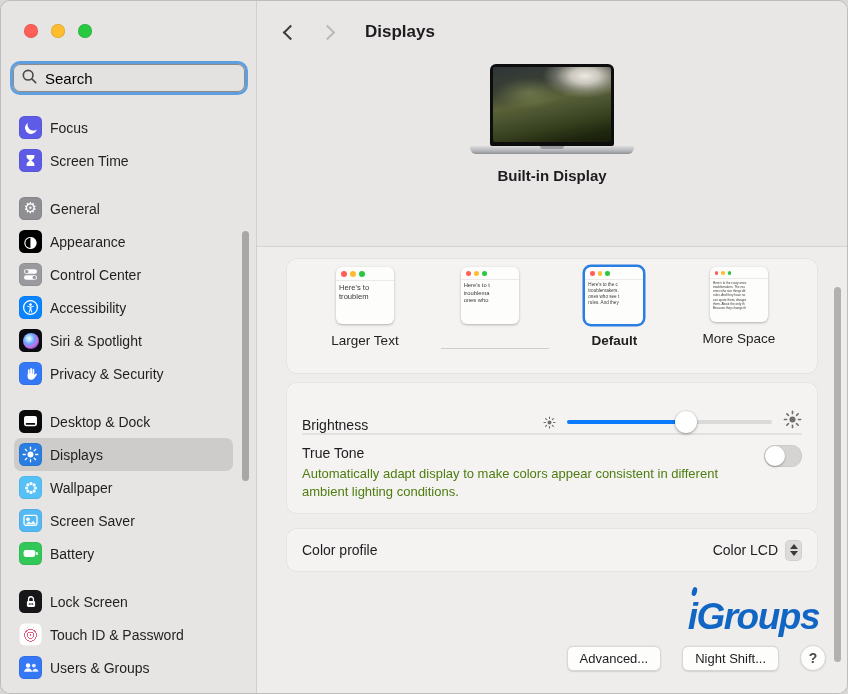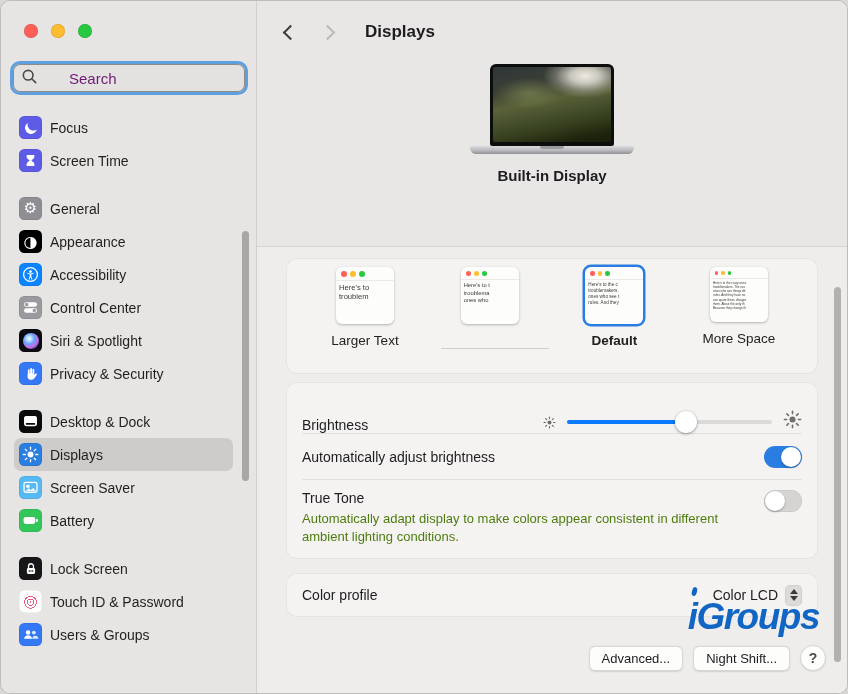--- a/index.html
+++ b/index.html
@@ -14,21 +14,21 @@
   
   .sidebar { position:relative; width:256px; height:100%; background:#e7e5e4; border-right:1px solid #d2d0cf; flex:0 0 256px; }
   .traffic { position:absolute; top:23px; left:23px; display:flex; gap:13px; }
   .tl { width:14px; height:14px; border-radius:50%; box-shadow:inset 0 0 0 .5px rgba(0,0,0,.18); }
   .search-field {
     position:absolute; top:60px; left:9px; width:238px; height:34px;
     border:3px solid #5f9fdd; border-radius:10px; background:#e4e2e1;
     box-shadow:inset 0 0 0 1px #8e8c8a;
     display:flex; align-items:center; padding:0 8px; gap:7px;
   }
-  .search-placeholder { color:#701a75; font-size:15px;margin-left:24px; }
+  .search-placeholder { color:#000000; font-size:15px; }
   .nav { position:absolute; top:110px; left:0; right:0; }
   .nav-group { margin-bottom:15px; }
   .nav-item {
     display:flex; align-items:center; gap:8px;
     height:33px; margin:0 23px 0 13px; padding-left:5px; border-radius:7px;
     font-size:14px; color:#211f1e;
   }
   .nav-item.selected { background:#cecccb; }
   .app-icon {
     width:23px; height:23px; border-radius:5.5px; flex:0 0 23px;
@@ -121,21 +121,21 @@
   .select-value { font-size:14px; margin-right:7px; }
   .stepper { width:17px; height:21px; border-radius:5px; background:#dddbda; display:flex; flex-direction:column;
     align-items:center; justify-content:center; gap:2.5px; box-shadow:inset 0 0 0 .5px rgba(0,0,0,.1); }
   .tri-up { width:0; height:0; border-left:4px solid transparent; border-right:4px solid transparent; border-bottom:5px solid #3c3a39; }
   .tri-down { width:0; height:0; border-left:4px solid transparent; border-right:4px solid transparent; border-top:5px solid #3c3a39; }
   .watermark { position:absolute; right:28px; top:349px; font-size:37px; font-weight:800; font-style:italic;
     letter-spacing:-1.5px; }
   .watermark .iflame { position:relative; }
   .watermark .iflame::before { content:""; position:absolute; left:4px; top:-9px; width:5px; height:9px;
     border-radius:60% 60% 50% 50%; background:inherit; background:currentColor; transform:rotate(14deg); }
-  .footer-row { position:absolute; right:21px; top:398px; display:flex; align-items:center; gap:10px; }
+  .footer-row { position:absolute; right:21px; top:398px; display:flex; align-items:center; gap:21px; }
   .btn { height:25px; padding:0 12px; background:#fdfdfc; border:1px solid #d9d7d6; border-radius:6px;
     font-size:13px; color:#1d1d1f; display:flex; align-items:center; box-shadow:0 .5px 1.5px rgba(0,0,0,.12); }
   .help-btn { width:26px; height:26px; border-radius:50%; background:#fdfdfc; border:1px solid #d9d7d6;
     box-shadow:0 .5px 1.5px rgba(0,0,0,.12); display:flex; align-items:center; justify-content:center;
     font-size:14px; font-weight:700; color:#4b4a49; }
   .main-scrollbar { position:absolute; right:6px; top:40px; width:7px; height:375px; border-radius:4px; background:#b3b1b0; }
 </style>
 </head>
 <body>
 
@@ -184,39 +184,39 @@
             </span>
           <span>General</span>
         </div>
         <div class="nav-item">
           <span class="app-icon" style="background: rgb(0, 0, 0);">
               <span class="glyph-appearance">◑</span>
             </span>
           <span>Appearance</span>
         </div>
         <div class="nav-item">
-          <span class="app-icon" style="background: rgb(10, 132, 255);">
-            <svg width="19" height="19" viewBox="0 0 22 22">
-                <circle cx="11" cy="11" r="8" fill="none" stroke="#fff" stroke-width="1.5"></circle>
-                <circle cx="11" cy="7.6" r="1.6" fill="#fff"></circle>
-                <path d="M7.3 10.1l2.7.7v2.4l-1.3 3.3 1.2.5 1-3h.2l1 3 1.2-.5-1.3-3.3v-2.4l2.7-.7-.3-1.1-2.9.7h-1.2l-2.9-.7z" fill="#fff"></path>
-              </svg>
-          </span>
-          <span>Accessibility</span>
-        </div>
-        <div class="nav-item">
           <span class="app-icon" style="background: rgb(153, 153, 158);">
             <svg width="19" height="19" viewBox="0 0 22 22">
                 <rect x="3.5" y="5" width="15" height="5.2" rx="2.6" fill="#fff"></rect>
                 <circle cx="6.6" cy="7.6" r="2" fill="#99999E"></circle>
                 <rect x="3.5" y="11.8" width="15" height="5.2" rx="2.6" fill="#fff"></rect>
                 <circle cx="15.4" cy="14.4" r="2" fill="#99999E"></circle>
               </svg>
           </span>
           <span>Control Center</span>
+        </div>
+        <div class="nav-item">
+          <span class="app-icon" style="background: rgb(10, 132, 255);">
+            <svg width="19" height="19" viewBox="0 0 22 22">
+                <circle cx="11" cy="11" r="8" fill="none" stroke="#fff" stroke-width="1.5"></circle>
+                <circle cx="11" cy="7.6" r="1.6" fill="#fff"></circle>
+                <path d="M7.3 10.1l2.7.7v2.4l-1.3 3.3 1.2.5 1-3h.2l1 3 1.2-.5-1.3-3.3v-2.4l2.7-.7-.3-1.1-2.9.7h-1.2l-2.9-.7z" fill="#fff"></path>
+              </svg>
+          </span>
+          <span>Accessibility</span>
         </div>
         <div class="nav-item">
           <span class="app-icon" style="background: rgb(11, 11, 18);">
               <span class="glyph-siri"></span>
             </span>
           <span>Siri &amp; Spotlight</span>
         </div>
         <div class="nav-item">
           <span class="app-icon" style="background: rgb(52, 120, 246);">
             <svg width="18" height="18" viewBox="0 0 22 22">
@@ -247,20 +247,38 @@
                   <line x1="17" y1="11" x2="19.5" y2="11"></line>
                   <line x1="5" y1="5" x2="6.8" y2="6.8"></line>
                   <line x1="15.2" y1="15.2" x2="17" y2="17"></line>
                   <line x1="5" y1="17" x2="6.8" y2="15.2"></line>
                   <line x1="15.2" y1="6.8" x2="17" y2="5"></line>
                 </g>
                 <circle cx="11" cy="11" r="3.4" fill="#fff"></circle>
               </svg>
           </span>
           <span>Displays</span>
+        </div>
+        <div class="nav-item">
+          <span class="app-icon" style="background: rgb(85, 193, 246);">
+            <svg width="18" height="18" viewBox="0 0 22 22">
+                <g fill="#fff">
+                  <circle cx="11" cy="5.6" r="1.9"></circle>
+                  <circle cx="11" cy="16.4" r="1.9"></circle>
+                  <circle cx="5.6" cy="11" r="1.9"></circle>
+                  <circle cx="16.4" cy="11" r="1.9"></circle>
+                  <circle cx="7.2" cy="7.2" r="1.9"></circle>
+                  <circle cx="14.8" cy="14.8" r="1.9"></circle>
+                  <circle cx="7.2" cy="14.8" r="1.9"></circle>
+                  <circle cx="14.8" cy="7.2" r="1.9"></circle>
+                </g>
+                <circle cx="11" cy="11" r="2" fill="#55C1F6"></circle>
+              </svg>
+          </span>
+          <span>Wallpaper</span>
         </div>
         <div class="nav-item">
           <span class="app-icon" style="background: rgb(85, 185, 244);">
             <svg width="19" height="19" viewBox="0 0 22 22">
                 <rect x="3.5" y="5" width="15" height="11.5" rx="2" fill="none" stroke="#fff" stroke-width="1.5"></rect>
                 <circle cx="8" cy="9.5" r="2.1" fill="#fff"></circle>
                 <path d="M5.5 15l3.5-3 2.5 2 3-2.8 2.5 3.8z" fill="#fff" opacity=".9"></path>
               </svg>
           </span>
           <span>Screen Saver</span>
@@ -427,27 +445,20 @@
                   <line x1="4" y1="4" x2="5.7" y2="5.7"></line>
                   <line x1="14.3" y1="14.3" x2="16" y2="16"></line>
                   <line x1="4" y1="16" x2="5.7" y2="14.3"></line>
                   <line x1="14.3" y1="5.7" x2="16" y2="4"></line>
                 </g>
                 <circle cx="10" cy="10" r="3.2" fill="#6f6e6d"></circle>
               </svg>
           </span>
         </div>
         <div class="hdiv"></div>
-        <div class="row row-auto">
-          <span class="row-label">Automatically adjust brightness</span>
-          <span class="spacer"></span>
-          <span class="toggle on">
-              <span class="knob"></span>
-            </span>
-        </div>
         <div class="hdiv"></div>
         <div class="row-truetone">
           <span class="tt-text">
             <div class="row-label">True Tone</div>
             <div class="tt-desc">Automatically adapt display to make colors appear consistent in different ambient lighting conditions.</div>
           </span>
           <span class="spacer"></span>
           <span class="toggle off">
               <span class="knob"></span>
             </span>

